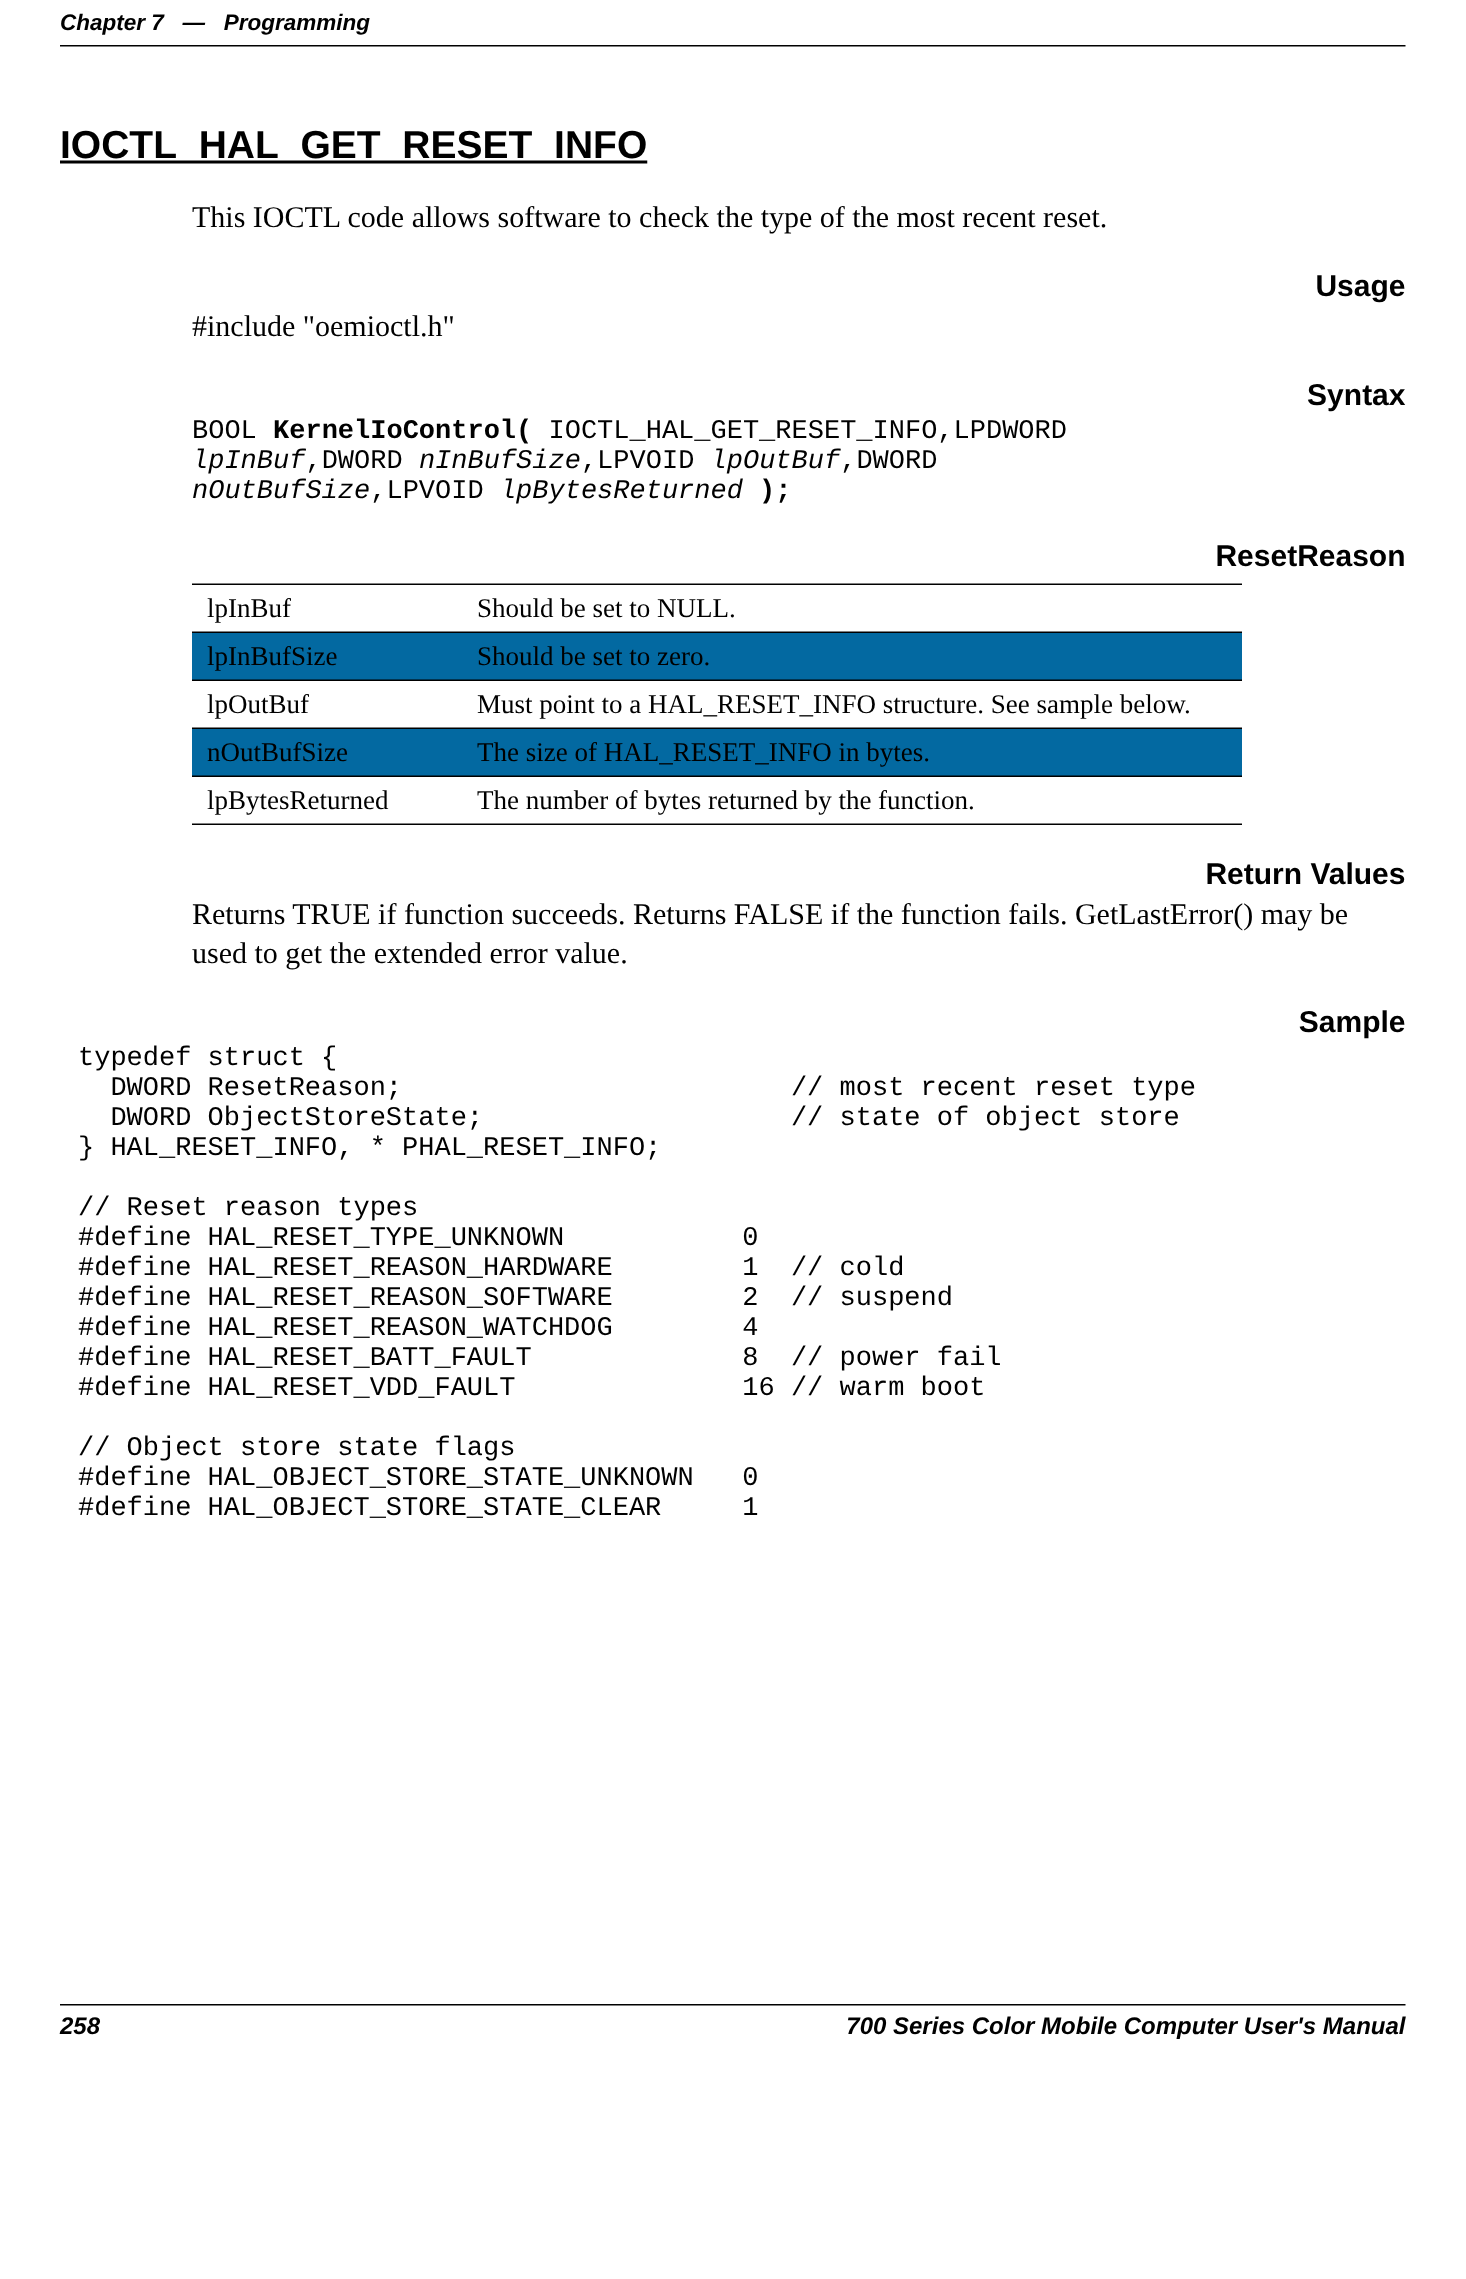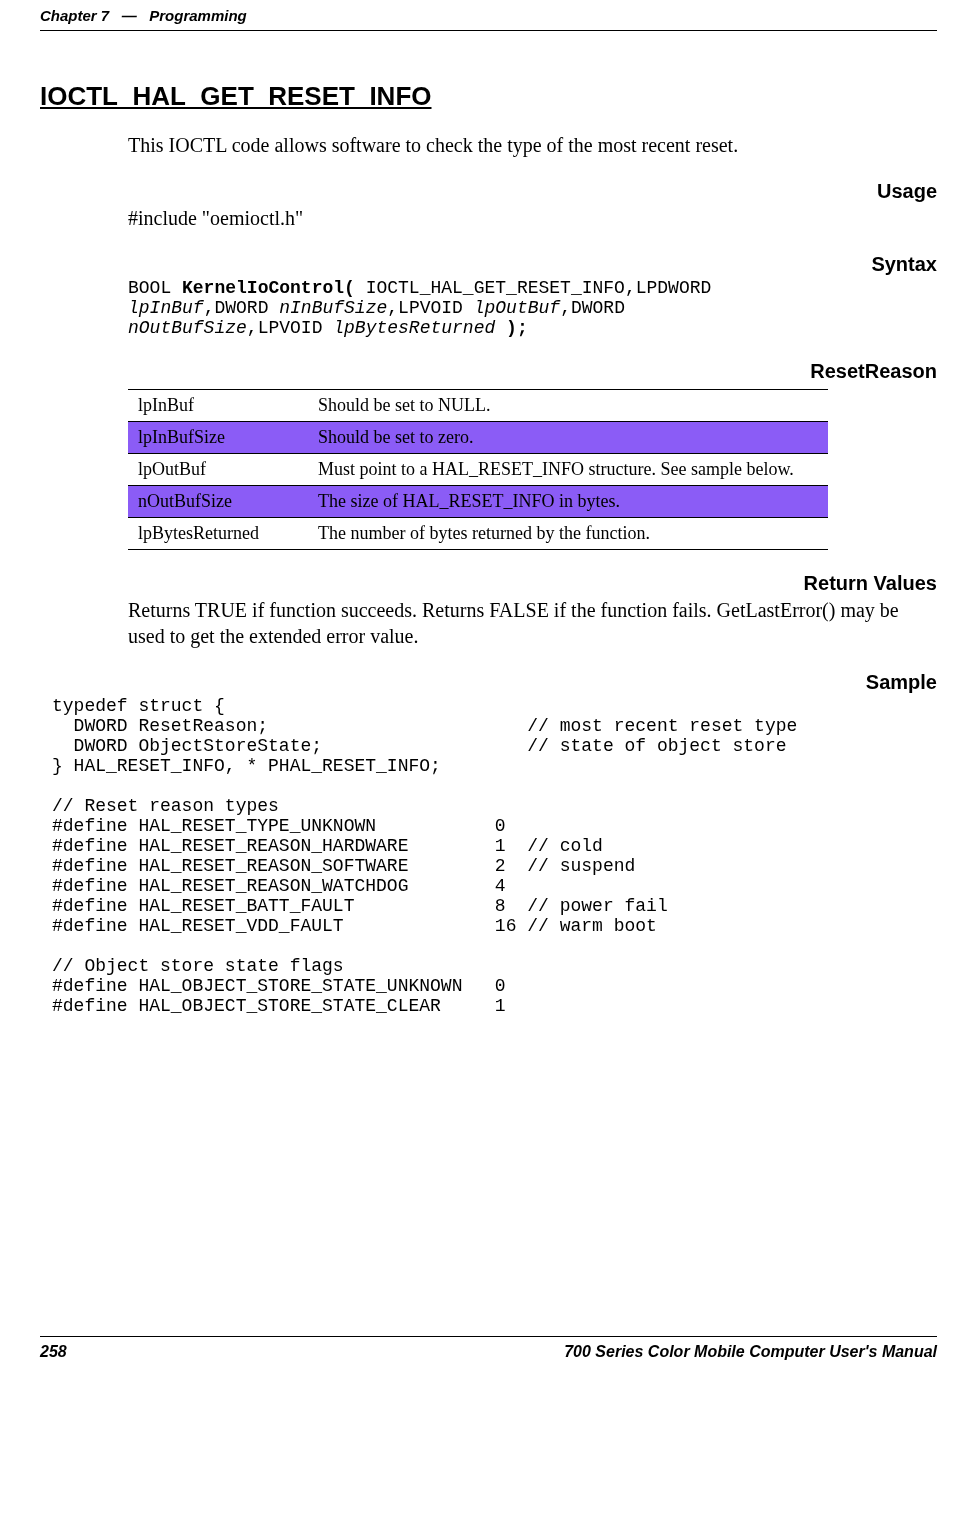--- a/index.html
+++ b/index.html
@@ -64,21 +64,21 @@
     table.params td {
       padding: 5px 10px;
     }
     table.params tr {
       border-top: 1px solid black;
     }
     table.params tr:last-child {
       border-bottom: 1px solid black;
     }
     tr.shaded {
-      background-color: #8b5cf6;
+      background-color: #0369a1;
     }
     td.param-name {
       width: 160px;
     }
     .sample-code {
       font-family: "Courier New", monospace;
       font-size: 18px;
       white-space: pre;
       margin-left: 12px;
       margin-top: 2px;

